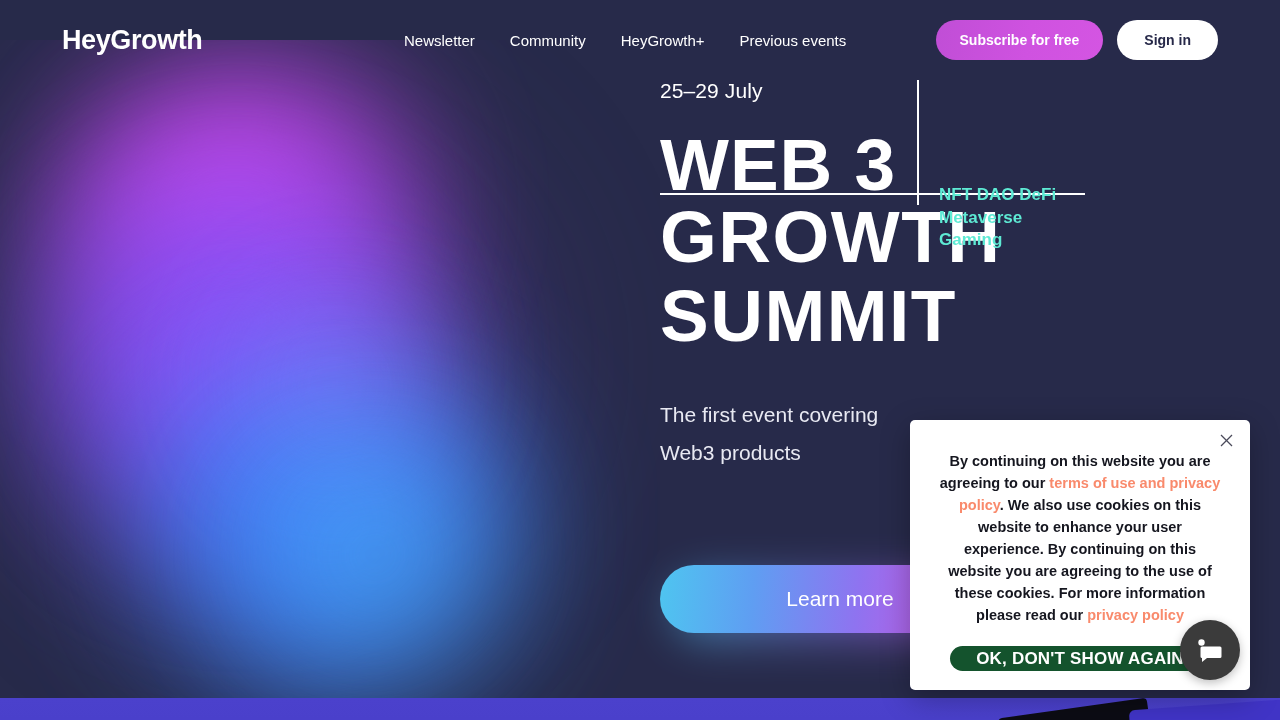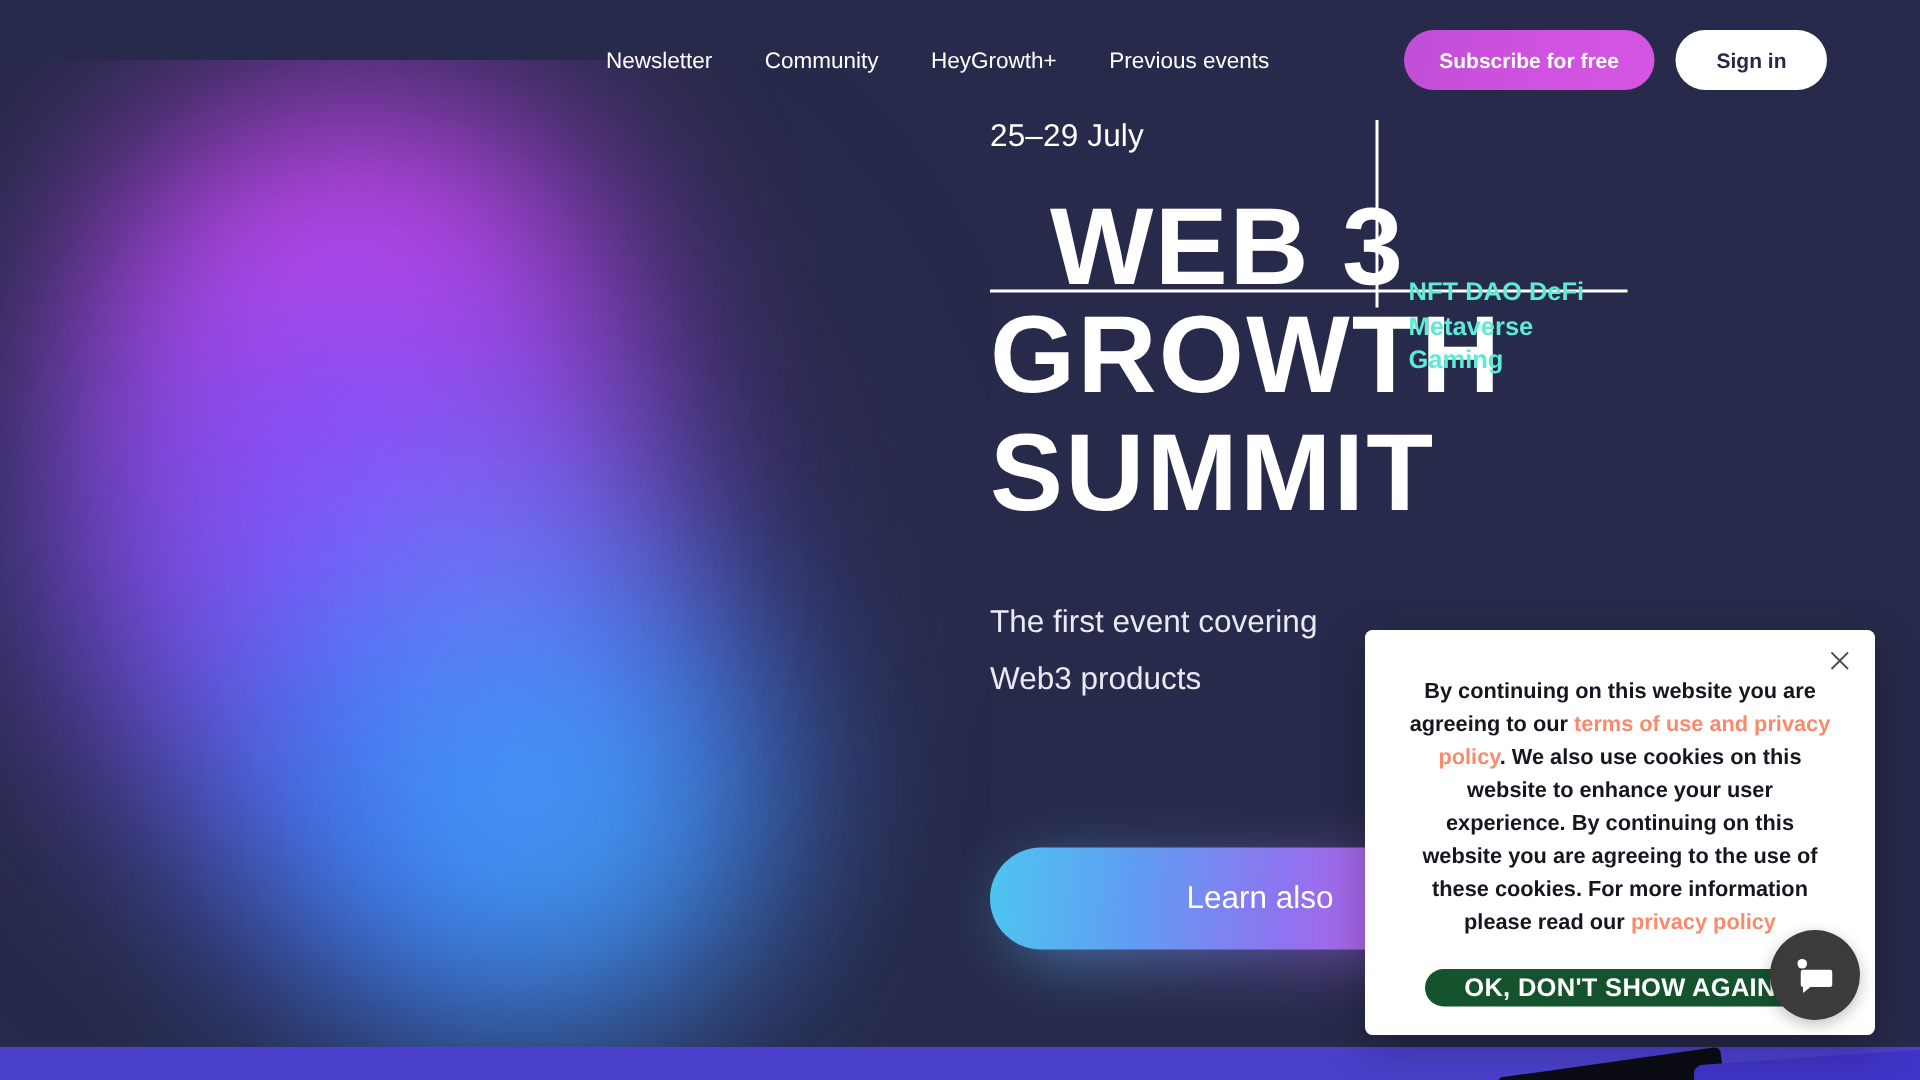--- a/index.html
+++ b/index.html
@@ -182,21 +182,20 @@
     align-items: flex-start;
     margin-top: 16px;
   }
   .hero-web3 {
     font-size: 73px;
     font-weight: 800;
     line-height: 0.94;
     letter-spacing: 1px;
     color: #ffffff;
     white-space: nowrap;
-    margin-left: 40px;
   }
   .hero-tags {
     position: absolute;
     left: 279px;
     top: 53px;
     font-size: 17px;
     font-weight: 600;
     line-height: 1.33;
     color: #5eead4;
     white-space: nowrap;
@@ -355,20 +354,21 @@
   <div class="blob-wrap">
     <div class="blob blob-halo"></div>
     <div class="blob blob-a"></div>
     <div class="blob blob-b"></div>
     <div class="blob blob-c"></div>
     <div class="blob blob-e"></div>
     <div class="blob blob-d"></div>
   </div>
 
   <div class="header">
+    <div class="brand">HeyGrowth</div>
 
     <nav class="nav">
       <a class="nav-link">Newsletter</a>
       <a class="nav-link">Community</a>
       <a class="nav-link">HeyGrowth+</a>
       <a class="nav-link">Previous events</a>
     </nav>
 
     <div class="header-actions">
       <button class="btn-subscribe">Subscribe for free</button>
@@ -393,21 +393,21 @@
     <div class="hero-line2">GROWTH</div>
     <div class="hero-line3">SUMMIT</div>
 
     <div class="hero-sub">
       <div>The first event covering</div>
       <div>Web3 products</div>
     </div>
 
     <div class="btn-learn-wrap">
       <div class="btn-learn-glow"></div>
-      <button class="btn-learn">Learn also</button>
+      <button class="btn-learn">Learn more</button>
     </div>
   </div>
 
   <div class="bottom-band">
     <div class="band-shape-dark"></div>
     <div class="band-shape-light"></div>
   </div>
 
   <div class="cookie-dialog">
     <div class="cookie-close">

